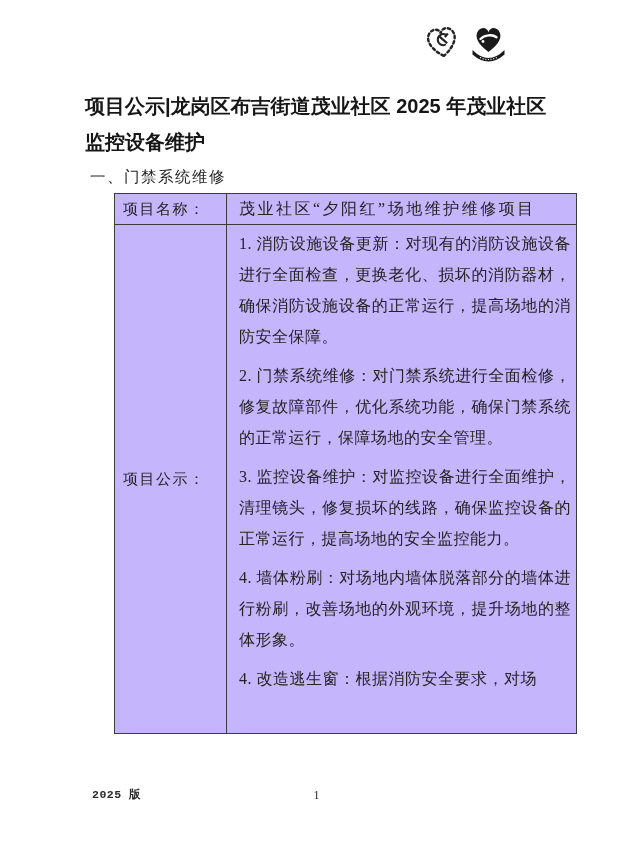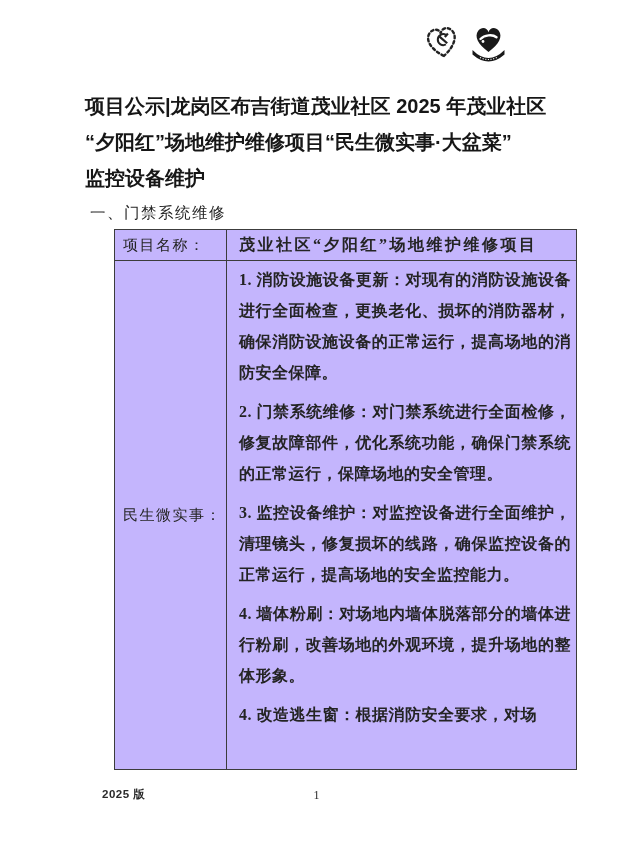--- a/index.html
+++ b/index.html
@@ -31,31 +31,31 @@
   }
   .trow{display:flex;}
   .trow1{border-bottom:1.6px solid #3c3c3c;height:30px;}
   .trow2{height:508px;}
   .label-cell{
     flex:0 0 112px;width:112px;box-sizing:border-box;
     border-right:1.6px solid #3c3c3c;
     padding-left:8px;font-size:15px;letter-spacing:1.5px;
     display:flex;align-items:center;color:#242424;
   }
-  .value-cell{flex:1;min-width:0;padding:0 5px 0 12px;font-size:16px;color:#242424;font-weight:bold;}
+  .value-cell{flex:1;min-width:0;padding:0 5px 0 12px;font-size:16px;color:#242424;}
   .trow1 .value-cell{display:flex;align-items:center;letter-spacing:2.5px;white-space:nowrap;}
   .paras{padding-top:3px;}
   .paras p{
     margin:0 0 8px;line-height:31px;letter-spacing:0.5px;
     text-align:justify;
   }
   
   .footer-version{
-    position:absolute;top:787px;left:102px;
-    font-family:Liberation Sans, sans-serif;
+    position:absolute;top:787px;left:92px;
+    font-family:Liberation Mono, monospace;
     font-size:11.5px;font-weight:600;color:#2a2a2a;letter-spacing:0.5px;text-align:right;
   }
   .footer-page{
     position:absolute;top:788px;left:85px;width:463px;text-align:center;
     font-size:12px;color:#2a2a2a;
   }
 </style>
 </head>
 <body>
 
@@ -74,33 +74,32 @@
       <path d="M22.5 31 C12 23.5, 8 15.5, 12.2 9.8 C15.8 5.2, 21.5 6.8, 22.5 11.3 C23.5 6.8, 29.2 5.2, 32.8 9.8 C37 15.5, 33 23.5, 22.5 31 Z" fill="#1a1a1a"></path>
       <path d="M14.5 18 C18.5 13.8, 26.5 13, 30.5 16.2" fill="none" stroke="#fff" stroke-width="2.4" stroke-linecap="round"></path>
       <circle cx="17" cy="20.5" r="1.4" fill="#fff"></circle>
       <path d="M6.5 29 Q22.5 45 38.5 29 L38.5 33.5 Q22.5 47.5 6.5 33.5 Z" fill="#1a1a1a"></path>
       <path d="M14 36.5 Q22.5 40.5 31 36.5" fill="none" stroke="#fff" stroke-width="1.1" stroke-dasharray="1.1 1.6"></path>
     </svg>
   </div>
 
   <div class="title">
     <div class="title-line">项目公示|龙岗区布吉街道茂业社区 2025 年茂业社区</div>
-    <div class="title-line">“夕阳红”场地维护维修项目“民生微实事·大盆菜”</div>
     <div class="title-line">监控设备维护</div>
   </div>
 
   <div class="section-heading">一、门禁系统维修</div>
 
   <div class="table-clip">
     <div class="trow trow1">
       <div class="label-cell">项目名称：</div>
       <div class="value-cell">茂业社区“夕阳红”场地维护维修项目</div>
     </div>
     <div class="trow trow2">
-      <div class="label-cell">民生微实事：</div>
+      <div class="label-cell">项目公示：</div>
       <div class="value-cell paras">
         <p>1. 消防设施设备更新：对现有的消防设施设备进行全面检查，更换老化、损坏的消防器材，确保消防设施设备的正常运行，提高场地的消防安全保障。</p>
         <p>2. 门禁系统维修：对门禁系统进行全面检修，修复故障部件，优化系统功能，确保门禁系统的正常运行，保障场地的安全管理。</p>
         <p>3. 监控设备维护：对监控设备进行全面维护，清理镜头，修复损坏的线路，确保监控设备的正常运行，提高场地的安全监控能力。</p>
         <p>4. 墙体粉刷：对场地内墙体脱落部分的墙体进行粉刷，改善场地的外观环境，提升场地的整体形象。</p>
         <p>4. 改造逃生窗：根据消防安全要求，对场</p>
       </div>
     </div>
   </div>
 

